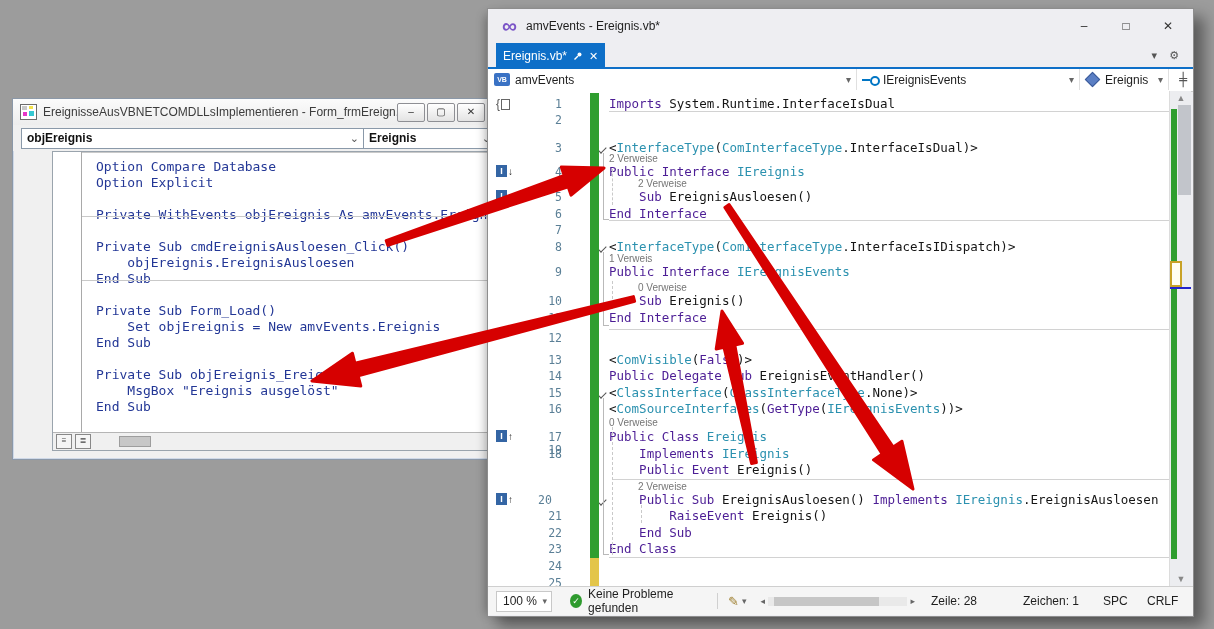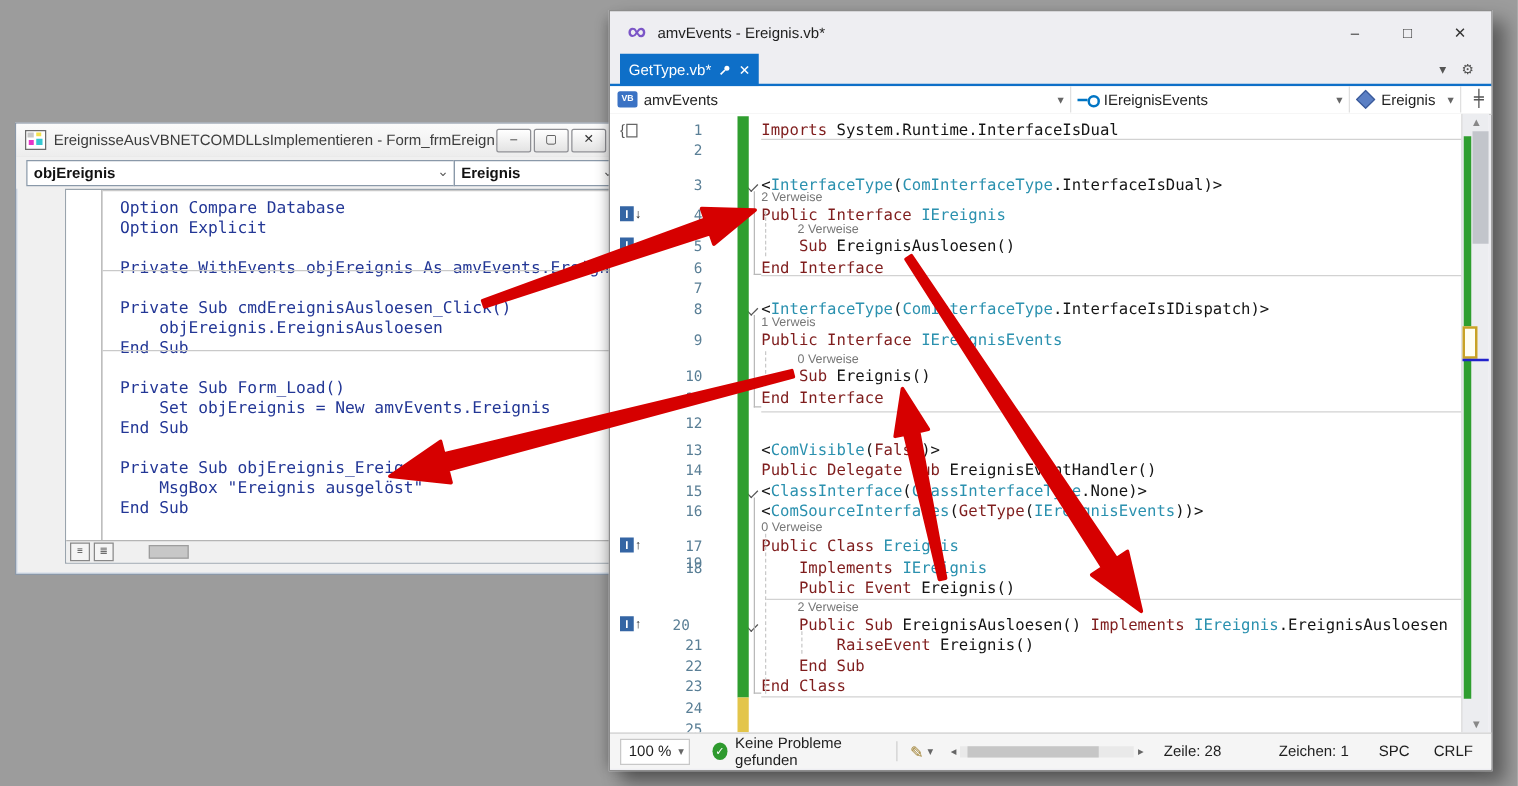--- a/index.html
+++ b/index.html
@@ -66,21 +66,21 @@
     font-size:11.5px;color:#5a7f96;}
   .mico{position:absolute;left:8px;display:flex;align-items:center;font-size:10px;color:#222;}
   .mico .mbox{display:inline-block;width:11px;height:12px;background:#3465a4;color:#fff;font-size:9px;font-weight:bold;
     text-align:center;line-height:12px;margin-right:1px;}
   .mico .pgbox{display:inline-block;width:7px;height:9px;border:1px solid #666;margin-left:1px;}
   .chg{position:absolute;left:102px;width:9px;}
   .fold{position:absolute;left:109px;width:7px;height:7px;border-left:1.5px solid #555;border-bottom:1.5px solid #555;
     transform:rotate(-45deg);}
   .foldline{position:absolute;left:115px;width:5px;border-left:1px solid #b9b9b9;border-bottom:1px solid #b9b9b9;}
   .vs-line{position:absolute;left:121px;white-space:pre;font-family:"DejaVu Sans Mono",monospace;font-size:12.5px;line-height:15px;}
-  .seg-k{color:#7f1d1d;} .seg-t{color:#2b91af;} .seg-n{color:#151515;}
+  .seg-k{color:#4c1d95;} .seg-t{color:#2b91af;} .seg-n{color:#151515;}
   .lens{position:absolute;font-size:10px;color:#767676;font-family:"Liberation Sans",sans-serif;}
   .vs-sep{position:absolute;height:1px;background:#d2d2d2;}
   .guide{position:absolute;width:0;border-left:1px dashed #c9c9c9;}
   .vs-vscroll{position:absolute;left:681px;top:0;width:22px;height:495px;background:#ecedf0;border-left:1px solid #dcdcdc;}
   .vs-vscroll .arr{position:absolute;left:0;width:100%;text-align:center;font-size:9px;color:#888;}
   .vs-vscroll .anno-green{position:absolute;left:1px;width:6px;background:#2f9e2f;}
   .vs-vscroll .thumb{position:absolute;left:8px;width:13px;background:#c2c5cb;}
   .vs-vscroll .gold{position:absolute;left:0;width:8px;height:22px;border:2px solid #c8a227;background:#fffef2;}
   .vs-vscroll .caretline{position:absolute;left:0;width:100%;height:2px;background:#2222cc;}
 
@@ -172,21 +172,21 @@
       <span class="vs-title">amvEvents - Ereignis.vb*</span>
       <span class="vs-ctrls">
         <span class="vs-ctrl">–</span>
         <span class="vs-ctrl">□</span>
         <span class="vs-ctrl">✕</span>
       </span>
     </div>
 
     <div class="vs-tabrow">
       <div class="vs-tab">
-        <span>GetType.vb*</span>
+        <span>Ereignis.vb*</span>
         <span class="tpin">
           <svg width="10" height="10" viewBox="0 0 10 10">
               <circle cx="6.5" cy="3.5" r="2" fill="#fff"></circle>
               <line x1="5" y1="5" x2="1.5" y2="8.5" stroke="#fff" stroke-width="1.4"></line>
             </svg>
         </span>
         <span class="tclose">✕</span>
       </div>
       <span class="rt" style="right:36px;">▾</span>
       <span class="rt" style="right:14px;">⚙</span>

